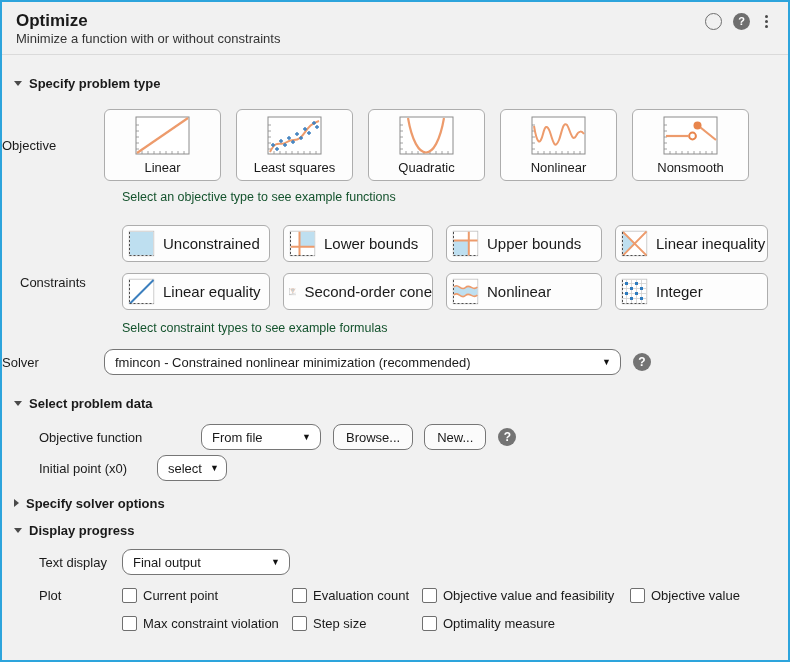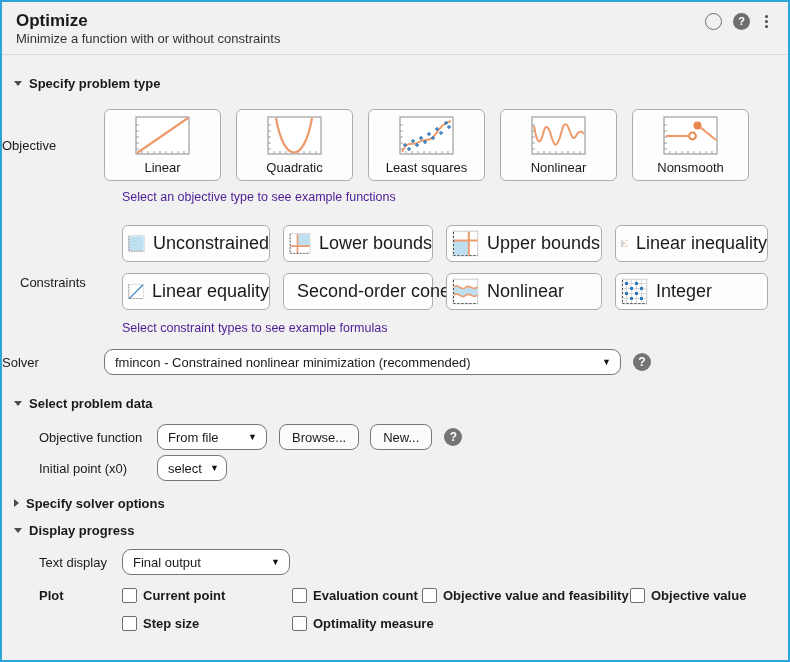--- a/index.html
+++ b/index.html
@@ -31,27 +31,27 @@
   .row{display:flex;align-items:center;font-size:13px;}
   .lbl1{width:102px;flex:none;}
   .lbl2{width:118px;padding-left:37px;flex:none;}
   .lbl2s{width:83px;padding-left:37px;flex:none;}
   
   .obj-row{margin-top:18px;}
   .obj-btns{display:flex;gap:15px;}
   .obj-btn{width:117px;height:72px;box-sizing:border-box;background:#fdfdfd;border:1px solid #adadad;
     border-radius:6px;display:flex;flex-direction:column;align-items:center;justify-content:center;gap:5px;cursor:pointer;}
   .obj-btn span{font-size:13px;line-height:14px;}
-  .hint{font-size:12.5px;color:#4c1d95;margin:9px 0 0 120px;line-height:15px;}
+  .hint{font-size:12.5px;color:#14532d;margin:9px 0 0 120px;line-height:15px;}
   
   .con-wrap{position:relative;margin-top:20px;}
   .con-label{position:absolute;left:18px;top:50px;font-size:13px;}
   .con-grid{margin-left:120px;display:grid;grid-template-columns:148px 150px 156px 153px;column-gap:13px;row-gap:11px;}
   .con-btn{height:37px;box-sizing:border-box;background:#fdfdfd;border:1px solid #adadad;border-radius:6px;
-    display:flex;align-items:center;gap:8px;padding-left:5px;font-size:18px;cursor:pointer;white-space:nowrap;}
+    display:flex;align-items:center;gap:8px;padding-left:5px;font-size:15px;cursor:pointer;white-space:nowrap;}
   
   .dd{box-sizing:border-box;height:26px;background:#fff;border:1px solid #767676;border-radius:9px;
     display:flex;align-items:center;justify-content:space-between;padding:0 9px 0 10px;font-size:13px;cursor:pointer;}
   .dd .arr{font-size:9px;color:#111;margin-left:8px;flex:none;}
   .btn{box-sizing:border-box;height:26px;background:#fbfbfb;border:1px solid #767676;border-radius:8px;
     display:flex;align-items:center;padding:0 12px;font-size:13px;cursor:pointer;}
   .help-circle{width:18px;height:18px;border-radius:50%;background:#747474;color:#fff;font-weight:bold;
     font-size:12px;line-height:18px;text-align:center;flex:none;cursor:pointer;}
   
   .plot-grid{display:grid;grid-template-columns:170px 130px 208px auto;row-gap:13px;align-items:center;}
@@ -91,32 +91,32 @@
           <rect x="1" y="1" width="53" height="37" fill="#fff" stroke="#8c8c8c"></rect>
           <path d="M7 38V35M13 38V35M19 38V35M25 38V35M31 38V35M37 38V35M43 38V35M49 38V35M1 33H4M1 27H4M1 21H4M1 15H4M1 9H4" stroke="#8c8c8c" stroke-width="0.8"></path>
           <line x1="2" y1="37" x2="53" y2="2" stroke="#ed9b6c" stroke-width="2.2"></line>
         </svg>
         <span>Linear</span>
       </div>
       <div class="obj-btn">
         <svg width="56" height="40" viewBox="0 0 56 40">
           <rect x="1" y="1" width="53" height="37" fill="#fff" stroke="#8c8c8c"></rect>
           <path d="M7 38V35M13 38V35M19 38V35M25 38V35M31 38V35M37 38V35M43 38V35M49 38V35M1 33H4M1 27H4M1 21H4M1 15H4M1 9H4" stroke="#8c8c8c" stroke-width="0.8"></path>
-          <path d="M9 2 C17 48 37 48 45 2" fill="none" stroke="#ed9b6c" stroke-width="2.2"></path>
-        </svg>
-        <span>Quadratic</span>
-      </div>
-      <div class="obj-btn">
-        <svg width="56" height="40" viewBox="0 0 56 40">
-          <rect x="1" y="1" width="53" height="37" fill="#fff" stroke="#8c8c8c"></rect>
-          <path d="M7 38V35M13 38V35M19 38V35M25 38V35M31 38V35M37 38V35M43 38V35M49 38V35M1 33H4M1 27H4M1 21H4M1 15H4M1 9H4" stroke="#8c8c8c" stroke-width="0.8"></path>
           <path d="M3 36 C10 22 13 31 20 26 C26 22 28 26 33 22 C39 17 41 8 52 5" fill="none" stroke="#ed9b6c" stroke-width="2"></path>
           <path d="M4 29h4M6 27v4M8 33h4M10 31v4M12 25h4M14 23v4M16 29h4M18 27v4M20 22h4M22 20v4M24 26h4M26 24v4M28 18h4M30 16v4M32 22h4M34 20v4M36 13h4M38 11v4M40 17h4M42 15v4M45 7h4M47 5v4M48 11h4M50 9v4" stroke="#3c7fbe" stroke-width="1.4"></path>
         </svg>
         <span>Least squares</span>
+      </div>
+      <div class="obj-btn">
+        <svg width="56" height="40" viewBox="0 0 56 40">
+          <rect x="1" y="1" width="53" height="37" fill="#fff" stroke="#8c8c8c"></rect>
+          <path d="M7 38V35M13 38V35M19 38V35M25 38V35M31 38V35M37 38V35M43 38V35M49 38V35M1 33H4M1 27H4M1 21H4M1 15H4M1 9H4" stroke="#8c8c8c" stroke-width="0.8"></path>
+          <path d="M9 2 C17 48 37 48 45 2" fill="none" stroke="#ed9b6c" stroke-width="2.2"></path>
+        </svg>
+        <span>Quadratic</span>
       </div>
       <div class="obj-btn">
         <svg width="56" height="40" viewBox="0 0 56 40">
           <rect x="1" y="1" width="53" height="37" fill="#fff" stroke="#8c8c8c"></rect>
           <path d="M7 38V35M13 38V35M19 38V35M25 38V35M31 38V35M37 38V35M43 38V35M49 38V35M1 33H4M1 27H4M1 21H4M1 15H4M1 9H4" stroke="#8c8c8c" stroke-width="0.8"></path>
           <path d="M3 10 C6 28 9 30 12 18 C14 10 16 8 19 16 C22 26 24 34 28 24 C31 16 32 5 36 9 C39 13 41 27 45 20 C48 14 51 15 53 18" fill="none" stroke="#ed9b6c" stroke-width="2"></path>
         </svg>
         <span>Nonlinear</span>
       </div>
       <div class="obj-btn">
@@ -227,21 +227,21 @@
     <div class="help-circle" style="margin-left:12px;">?</div>
   </div>
 
   <div class="sec" style="margin-top:20px;">
     <div class="tri-down"></div>
     <div>Select problem data</div>
   </div>
 
   <div class="row" style="margin-top:13px;">
     <div class="lbl2">Objective function</div>
-    <div class="dd" style="width:110px;">
+    <div class="dd" style="width:120px;margin-left:44px;">
       <span>From file</span>
       <span class="arr">▼</span>
     </div>
     <div class="btn" style="margin-left:12px;">Browse...</div>
     <div class="btn" style="margin-left:11px;">New...</div>
     <div class="help-circle" style="margin-left:12px;">?</div>
   </div>
 
   <div class="row" style="margin-top:5px;align-items:center;">
     <div class="lbl2">Initial point (x0)</div>
@@ -262,41 +262,45 @@
   </div>
 
   <div class="row" style="margin-top:11px;">
     <div class="lbl2s">Text display</div>
     <div class="dd" style="width:168px;">
       <span>Final output</span>
       <span class="arr">▼</span>
     </div>
   </div>
 
-  <div class="row" style="margin-top:13px;align-items:flex-start;font-weight:bold;">
+  <div class="row" style="margin-top:13px;align-items:flex-start;">
     <div class="lbl2s">Plot</div>
     <div class="plot-grid">
       <div class="cb-item">
         <span class="cb"></span>
         <span>Current point</span>
       </div>
       <div class="cb-item">
         <span class="cb"></span>
         <span>Evaluation count</span>
       </div>
       <div class="cb-item">
         <span class="cb"></span>
         <span>Objective value and feasibility</span>
       </div>
       <div class="cb-item">
         <span class="cb"></span>
         <span>Objective value</span>
       </div>
       <div class="cb-item">
         <span class="cb"></span>
+        <span>Max constraint violation</span>
+      </div>
+      <div class="cb-item">
+        <span class="cb"></span>
         <span>Step size</span>
       </div>
       <div class="cb-item">
         <span class="cb"></span>
         <span>Optimality measure</span>
       </div>
     </div>
   </div>
 
 </div>

